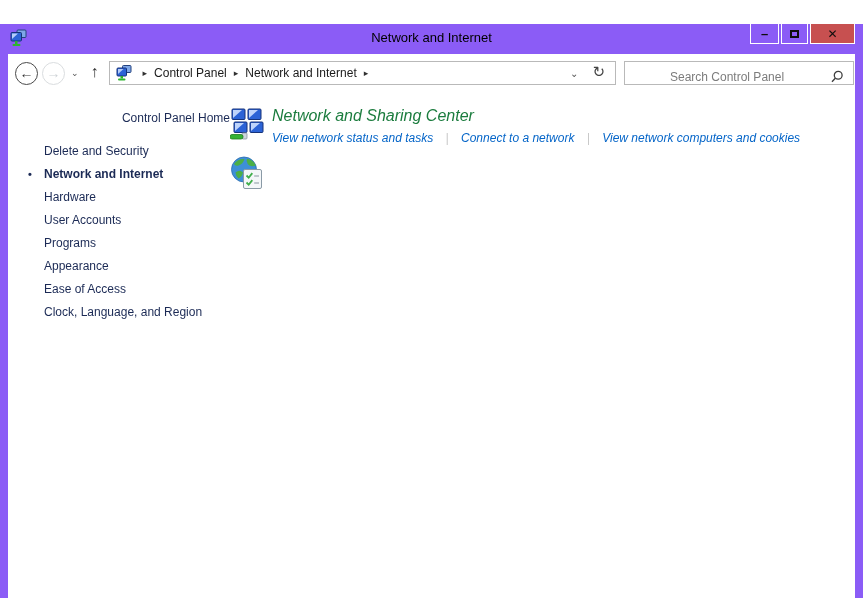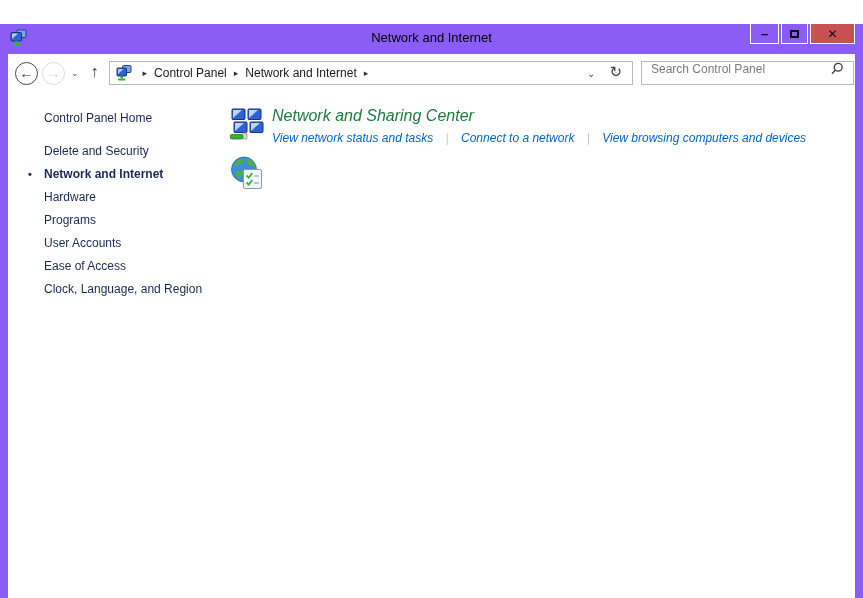--- a/index.html
+++ b/index.html
@@ -55,35 +55,35 @@
     padding: 0 6px 0 4px; font-size: 12px; color: #1a1a1a;
   }
   .addressbar .crumb-icon { width: 16px; height: 16px; margin: 0 4px 0 2px; flex: none; }
   .crumb-arrow { font-size: 9px; color: #303030; padding: 0 7px; }
   .crumb-label { white-space: nowrap; text-align: center; }
   .address-right { margin-left: auto; display: flex; align-items: center; }
   .address-chevron { font-size: 10px; color: #555; padding: 0 10px; }
   .address-refresh { font-size: 15px; color: #444; padding: 0 4px 2px 4px; }
 
   .searchbox {
-    height: 24px; width: 213px; border: 1px solid #b9b9b9; background: #fff;
-    display: flex; align-items: flex-start; margin-left: 8px; margin-right: 1px; flex: none;
+    height: 24px; width: 230px; border: 1px solid #b9b9b9; background: #fff;
+    display: flex; align-items: flex-end; margin-left: 8px; margin-right: 1px; flex: none; padding-left: 36px;
   }
   .searchbox input {
     flex: 1; border: none; outline: none; font-size: 12px; padding: 0 4px 0 9px;
     font-family: "Liberation Sans", "DejaVu Sans", sans-serif; color: #1a1a1a; min-width: 0;
   }
   .searchbox input::placeholder { color: #7c7c7c; opacity: 1; }
   .search-icon { flex: none; margin-right: 9px; }
 
   
   .bodyrow { display: flex; height: 522px; }
   .sidebar { width: 222px; flex: none; padding-top: 15px; font-size: 12px; color: #1b2a55; }
   .side-item { position: relative; padding-left: 36px; line-height: 23px; white-space: nowrap; cursor: pointer; }
-  .side-home { margin-bottom: 10px; }
+  .side-home { margin-bottom: 10px; text-align: right; }
   .side-item.active { font-weight: bold; }
   .side-bullet { position: absolute; left: 20px; top: 0; font-size: 11px; }
 
   .content { flex: 1; padding-top: 14px; }
   .section { display: flex; margin-bottom: 8px; font-style: italic; }
   .section-icon { width: 34px; height: 34px; margin: 1px 8px 0 0; flex: none; }
   .section-title { font-size: 16px; color: #1b7c3e; font-weight: normal; cursor: pointer; line-height: 20px; }
   .section-links { margin-top: 3px; font-size: 12px; line-height: 18px; }
   .task-link { color: #0565c8; cursor: pointer; white-space: nowrap; }
   .link-sep { color: #c8c8c8; padding: 0 9px; font-size: 12px; }
@@ -169,24 +169,27 @@
           <span>Delete and Security</span>
         </div>
         <div class="side-item active">
           <span class="side-bullet">•</span>
           <span>Network and Internet</span>
         </div>
         <div class="side-item">
           <span>Hardware</span>
         </div>
         <div class="side-item">
+          <span>User Accounts</span>
+        </div>
+        <div class="side-item">
           <span>Programs</span>
         </div>
         <div class="side-item">
-          <span>User Accounts</span>
+          <span>Appearance</span>
         </div>
         <div class="side-item">
           <span>Ease of Access</span>
         </div>
         <div class="side-item">
           <span>Clock, Language, and Region</span>
         </div>
       </div>
 
       <div class="content">
@@ -206,21 +209,21 @@
             <rect x="12" y="26" width="5" height="6" rx="1" fill="#cfd6dd" stroke="#8c979f" stroke-width="0.8"></rect>
             <rect x="0" y="27.5" width="13" height="4.5" rx="2" fill="#35b234" stroke="#1e7d20" stroke-width="0.8"></rect>
           </svg>
           <div>
             <div class="section-title">Network and Sharing Center</div>
             <div class="section-links">
               <span class="task-link">View network status and tasks</span>
               <span class="link-sep">|</span>
               <span class="task-link">Connect to a network</span>
               <span class="link-sep">|</span>
-              <span class="task-link">View browsing computers and devices</span>
+              <span class="task-link">View network computers and cookies</span>
             </div>
           </div>
         </div>
 
         <div class="section">
           <svg class="section-icon" viewBox="0 0 34 34">
             <circle cx="14" cy="13.5" r="12.5" fill="#3e8fd6" stroke="#2a6bb0" stroke-width="0.8"></circle>
             <path d="M4 8 Q8 2.5 14.5 3 Q13 8 8.5 9.5 Q5.5 10.5 4 8 Z" fill="#4caf46"></path>
             <path d="M17 2.8 Q23.5 4 25.8 9.5 Q21 11.5 17.8 8.2 Q15.8 5.2 17 2.8 Z" fill="#4caf46"></path>
             <path d="M5.5 16.5 Q9.5 13 13 16.5 Q12 21 8.5 22.5 Q5.8 20 5.5 16.5 Z" fill="#4caf46"></path>

